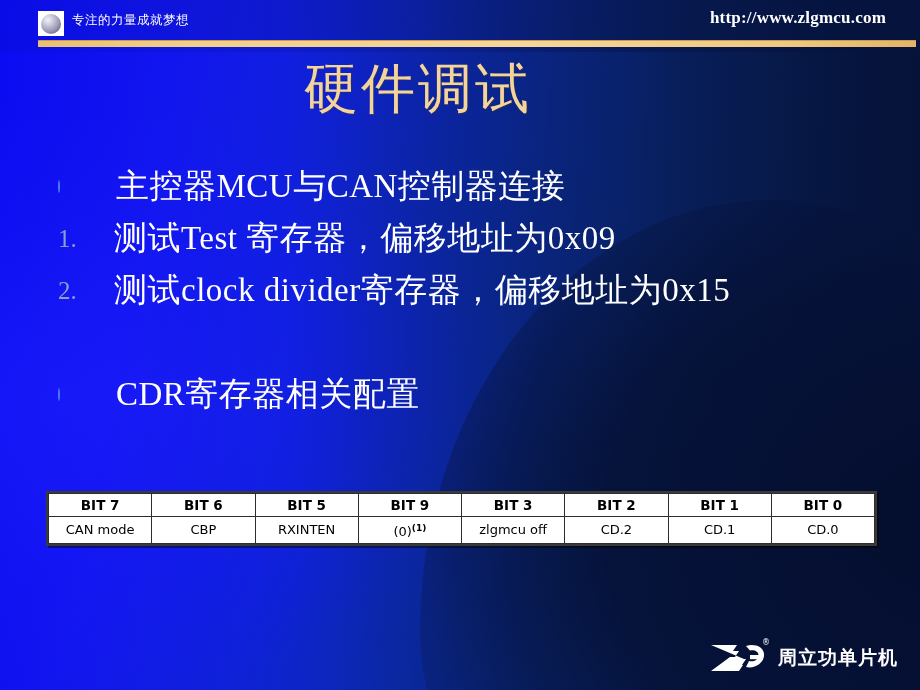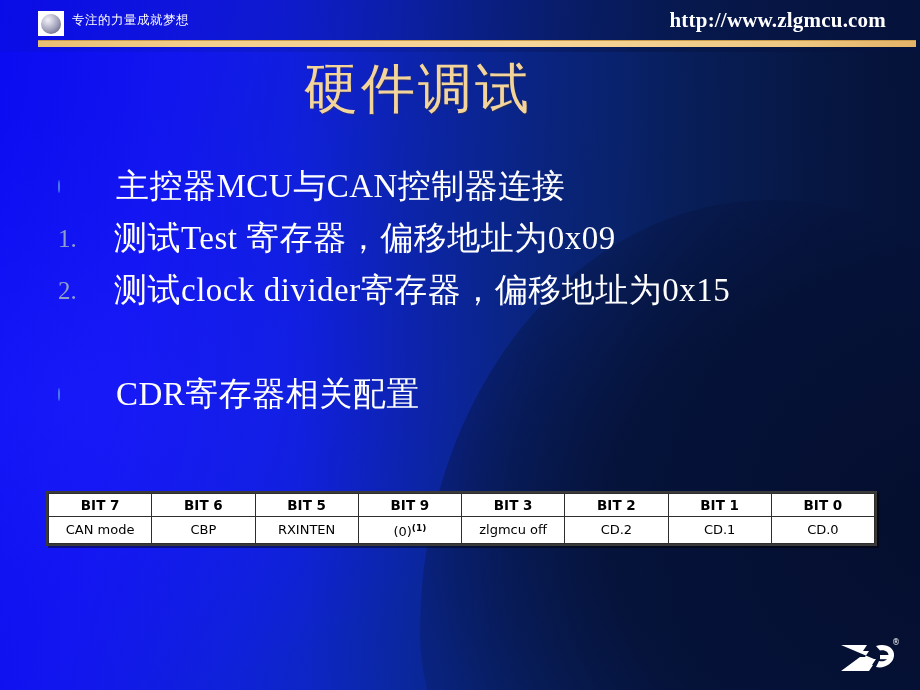--- a/index.html
+++ b/index.html
@@ -108,21 +108,21 @@
     font-size: 12.5px;
     color: #ffffff;
     letter-spacing: 0.5px;
     white-space: nowrap;
   }
   .site-url {
     position: absolute;
     right: 34px; top: 8px;
     font-family: "Liberation Serif", "DejaVu Serif", serif;
     font-weight: bold;
-    font-size: 21px;
+    font-size: 17px;
     color: #ffffff;
     white-space: nowrap;
     letter-spacing: 0.2px;
     text-align: center;
   }
   .gold-rule {
     position: absolute;
     left: 38px; top: 40px;
     width: 878px; height: 7px;
     background: linear-gradient(90deg, #e9bf73 0%, #f3cf8c 18%, #f6d69a 55%, #efc983 85%, #e3b368 100%);
@@ -354,15 +354,16 @@
   <div class="footer">
     <div class="zlg-mark">
       <svg width="62" height="36" viewBox="0 0 62 36" aria-hidden="true">
 
         <path d="M5 5 H31 L27 11 H16 L33 11 L29 17 H10 L24 17 L5 31 H33 L37 25 H18 L36 25 L40 19 H22 L38 19 Z" fill="#ffffff"></path>
         <path d="M40 6 C50 3 59 8 58 16 C57 24 48 29 40 27 L43 21 C48 22 52 20 52.5 16 C53 12 49 9.5 44 10.5 Z" fill="#ffffff"></path>
         <rect x="44" y="15" width="13" height="4.2" fill="#ffffff"></rect>
       </svg>
       <span class="zlg-reg">®</span>
     </div>
+    <div class="footer-name">周立功单片机</div>
   </div>
 
 </div>
 
 </body></html>

